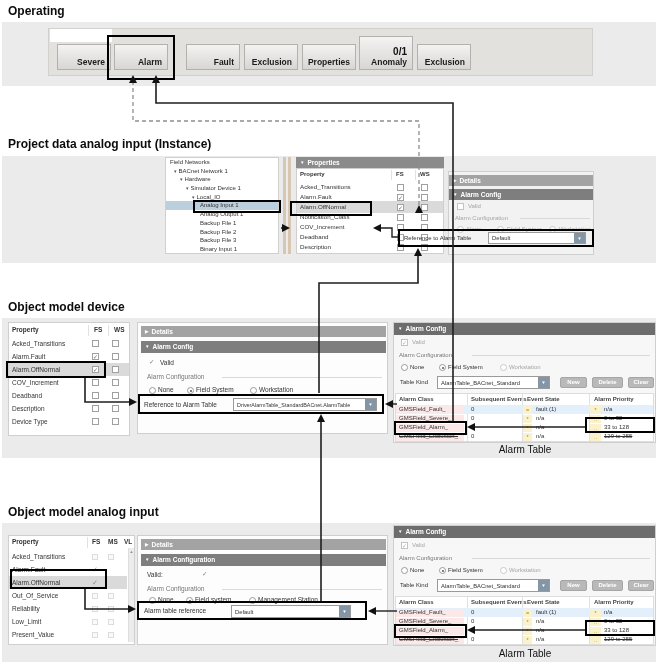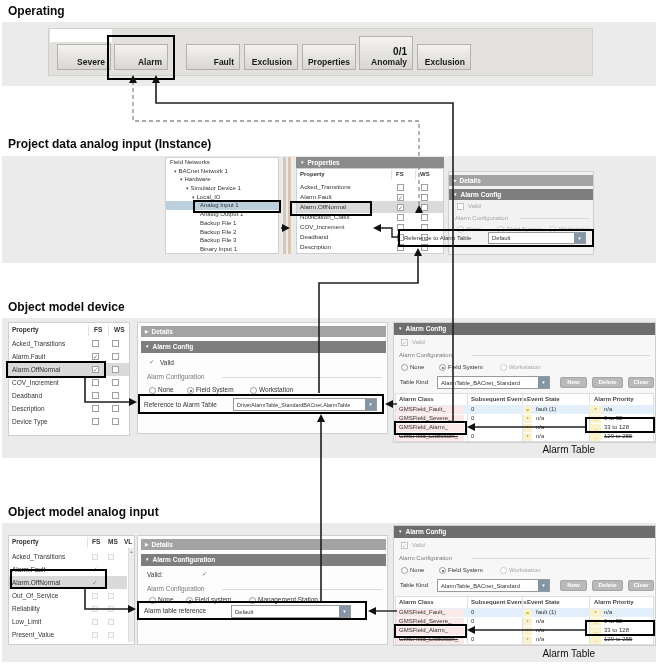--- a/index.html
+++ b/index.html
@@ -54,21 +54,21 @@
   .athead{position:absolute;height:10px;line-height:10px;font-size:6px;font-weight:bold;color:#444;}
   .athead span{position:absolute;}
   .atrow{position:absolute;height:9px;line-height:9px;font-size:6px;color:#333;}
   .atrow span{position:absolute;}
   .atrow .cls{left:4px;} .atrow .sub{left:76px;} .atrow .stx{left:141px;} .atrow .ptx{left:209px;}
   .clscell{left:1px;top:0.5px;width:68px;height:8px;background:#fbe9e9;}
   .icell{top:0.5px;width:9px;height:8px;background:#faf2cc;color:#b8860b;text-align:center;
          font-size:5.5px;line-height:8px;}
   .bluebg{position:absolute;background:#e3effa;}
   .struck{text-decoration:line-through;}
-  .caption{position:absolute;font-size:10px;color:#111;text-align:right;}
+  .caption{position:absolute;font-size:10px;color:#111;text-align:center;}
   .scroll{position:absolute;background:#ececec;border-left:1px solid #ddd;box-sizing:border-box;
           font-size:4px;color:#8b8b8b;text-align:center;line-height:8px;}
   svg.overlay{position:absolute;left:0;top:0;z-index:50;pointer-events:none;}
 </style>
 </head>
 <body>
 
 <div id="page">
 
   <div class="band" style="top:22px;height:64px;"></div>

